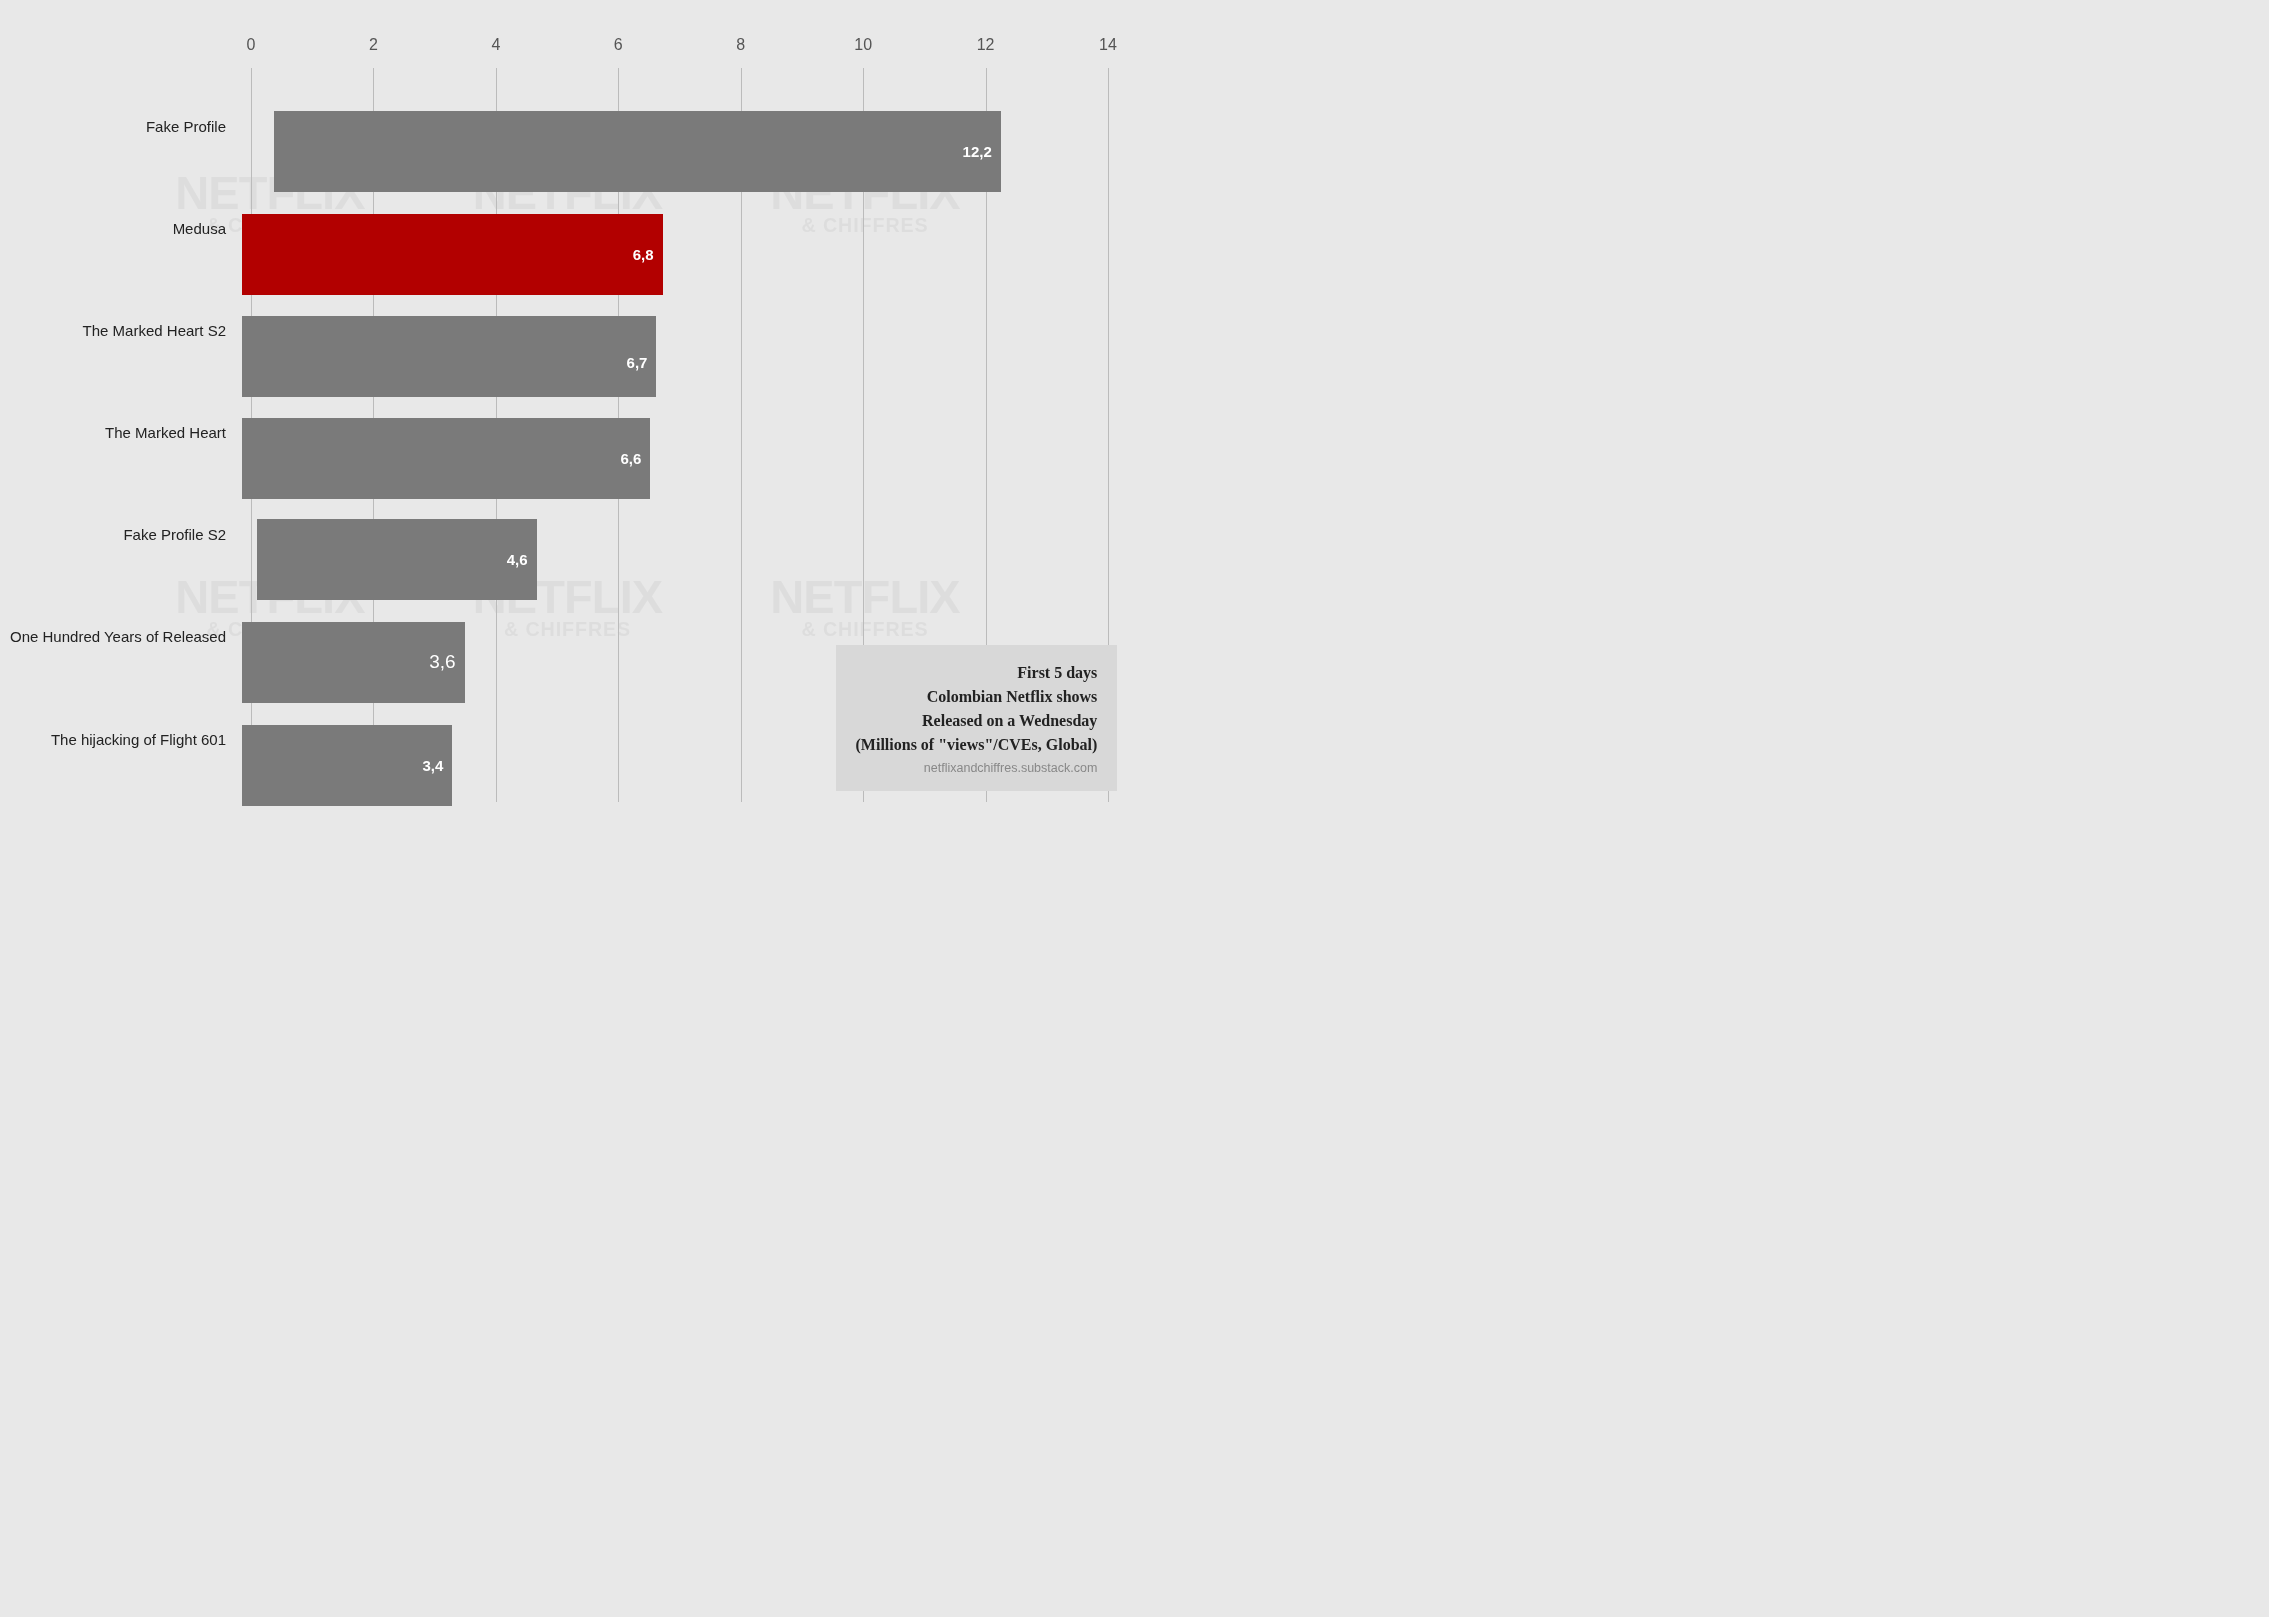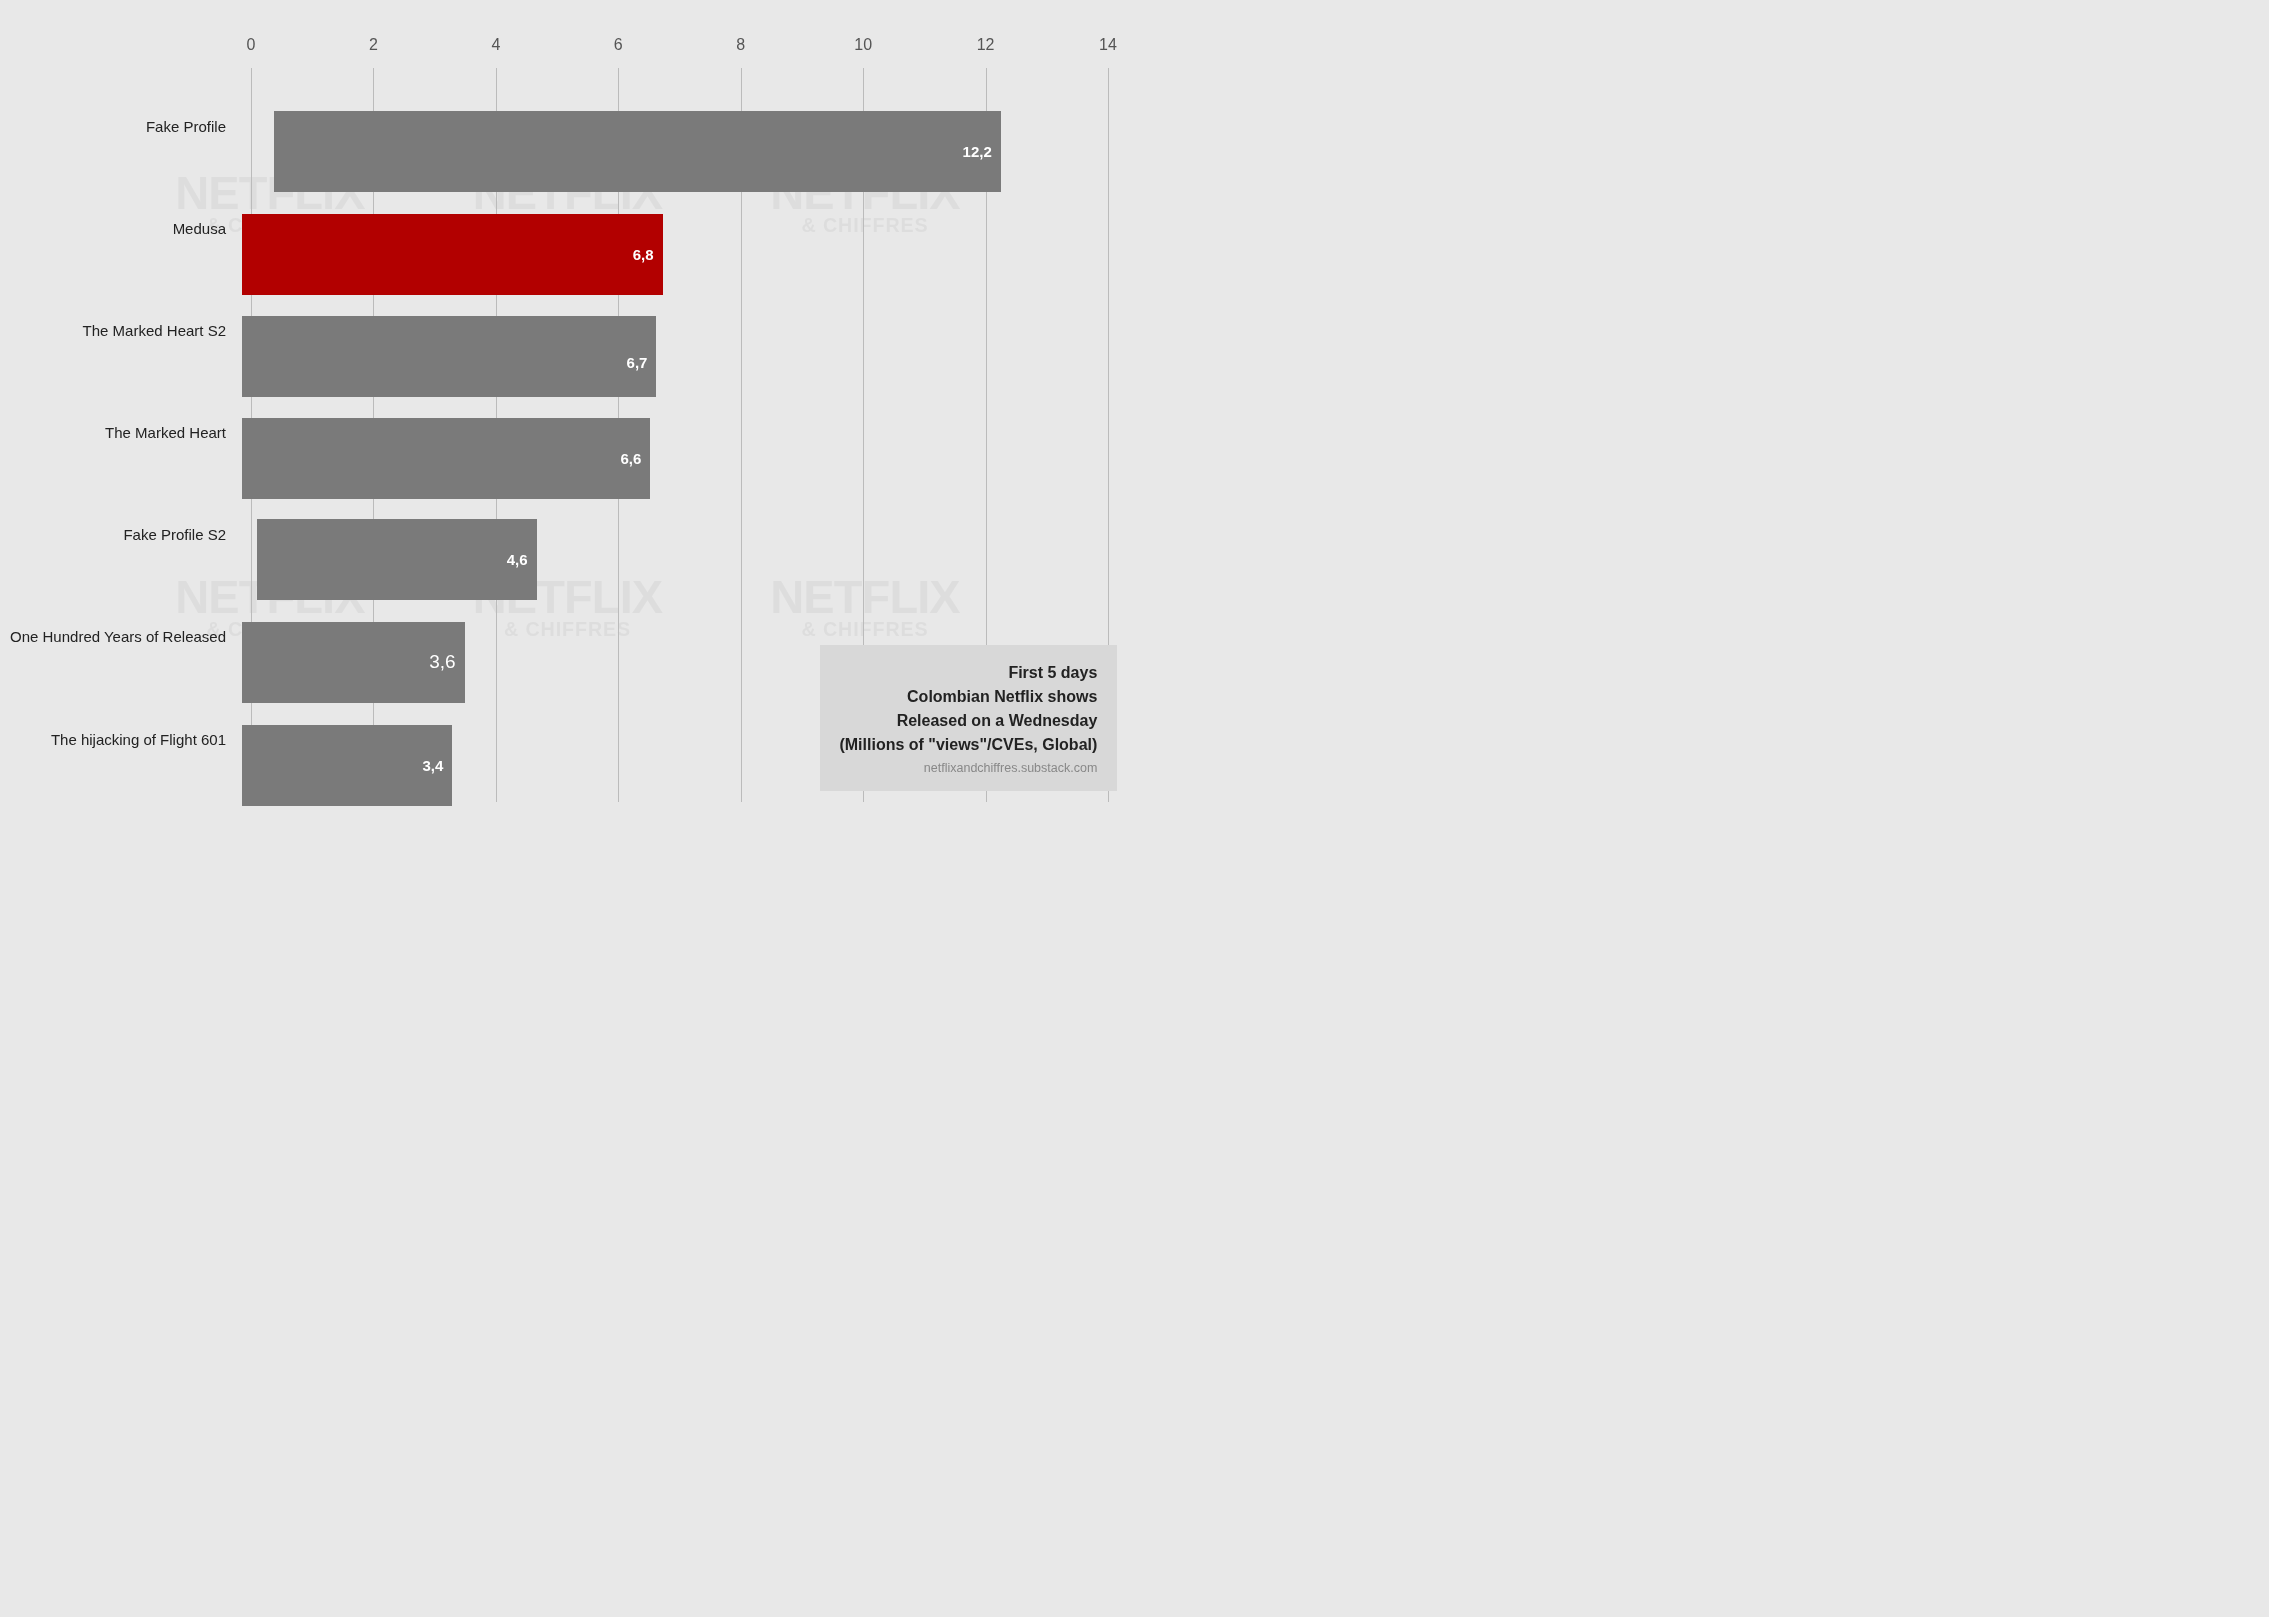--- a/index.html
+++ b/index.html
@@ -55,20 +55,21 @@
       background: #d8d8d8;
       padding: 16px 19.7px;
       text-align: right;
       min-width: 233px;
     }
     .legend-box .legend-title {
       font-size: 16px;
       font-weight: 700;
       color: #222;
       line-height: 1.5;
+      font-family: Liberation Serif, serif;
     }
     .legend-box .legend-sub {
       font-size: 12.5px;
       color: #888;
       margin-top: 3.6px;
     }
   </style>
 </head>
 <body>
 

